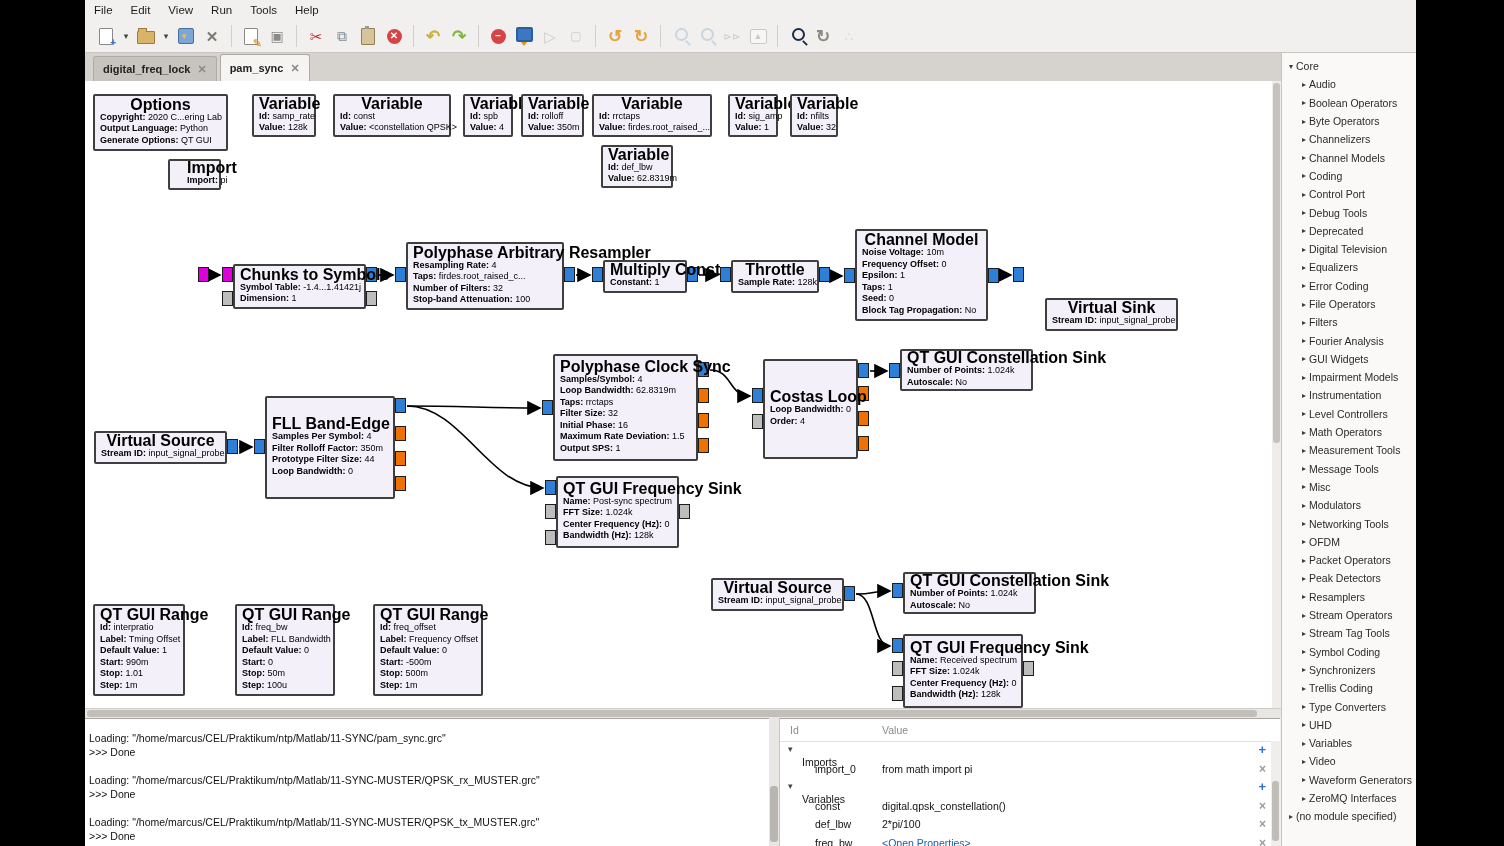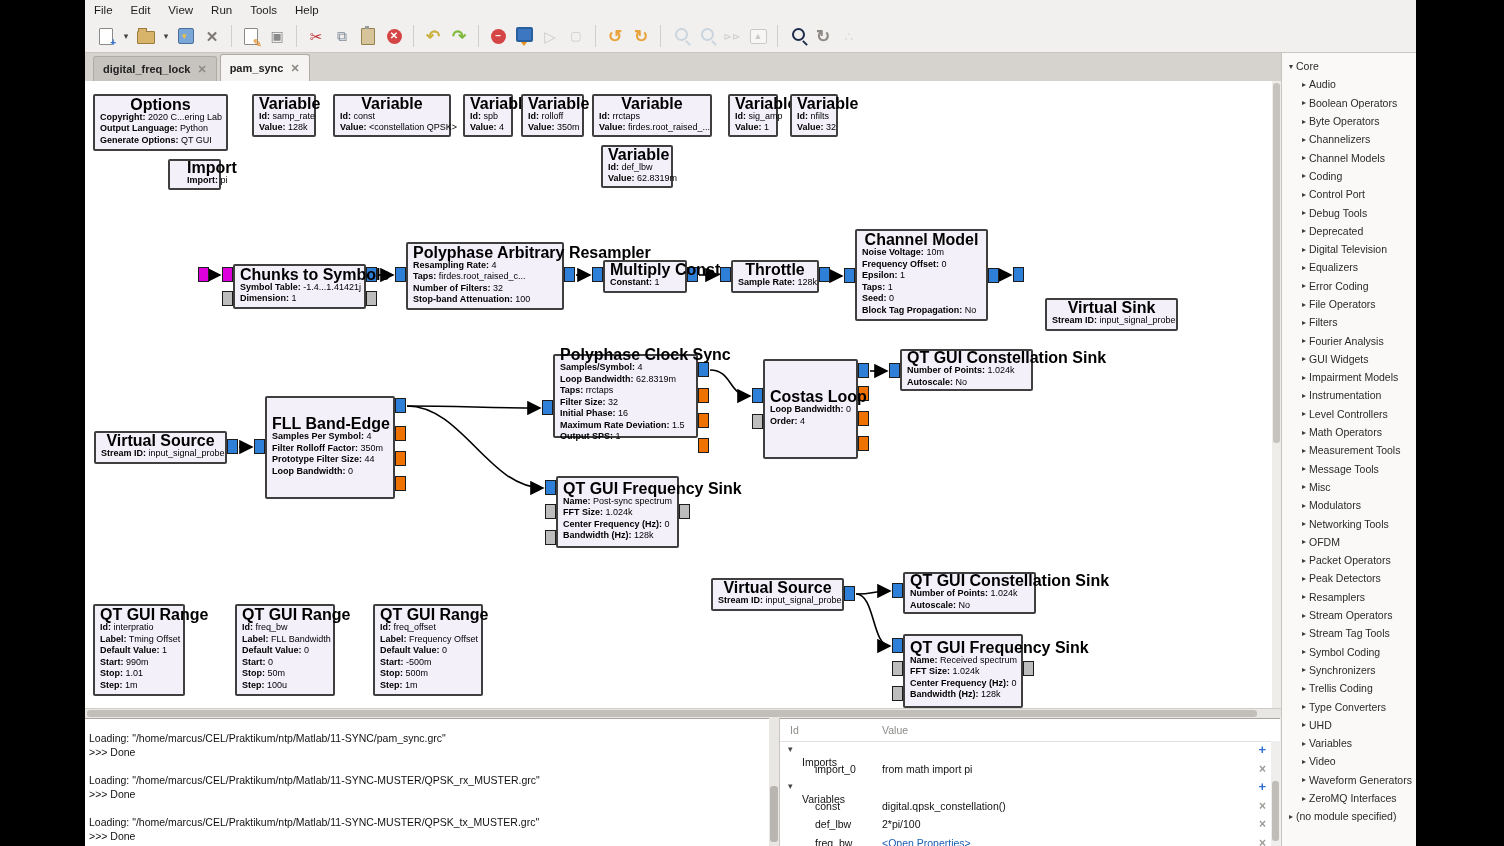--- a/index.html
+++ b/index.html
@@ -332,21 +332,21 @@
           <div class="prow"><b>Samples Per Symbol:</b> <span>4</span></div>
           <div class="prow"><b>Filter Rolloff Factor:</b> <span>350m</span></div>
           <div class="prow"><b>Prototype Filter Size:</b> <span>44</span></div>
           <div class="prow"><b>Loop Bandwidth:</b> <span>0</span></div>
         </div>
         <div class="port" style="left: 169px; top: 358px; background: rgb(46, 127, 216);"></div>
         <div class="port" style="left: 310px; top: 317px; background: rgb(46, 127, 216);"></div>
         <div class="port" style="left: 310px; top: 345px; background: rgb(239, 113, 0);"></div>
         <div class="port" style="left: 310px; top: 370px; background: rgb(239, 113, 0);"></div>
         <div class="port" style="left: 310px; top: 395px; background: rgb(239, 113, 0);"></div>
-        <div class="block" style="left: 468px; top: 273px; width: 145px; height: 84px;">
+        <div class="block" style="left: 468px; top: 273px; width: 145px; height: 107px;">
           <div class="btitle">Polyphase Clock Sync</div>
           <div class="prow"><b>Samples/Symbol:</b> <span>4</span></div>
           <div class="prow"><b>Loop Bandwidth:</b> <span>62.8319m</span></div>
           <div class="prow"><b>Taps:</b> <span>rrctaps</span></div>
           <div class="prow"><b>Filter Size:</b> <span>32</span></div>
           <div class="prow"><b>Initial Phase:</b> <span>16</span></div>
           <div class="prow"><b>Maximum Rate Deviation:</b> <span>1.5</span></div>
           <div class="prow"><b>Output SPS:</b> <span>1</span></div>
         </div>
         <div class="port" style="left: 457px; top: 319px; background: rgb(46, 127, 216);"></div>

